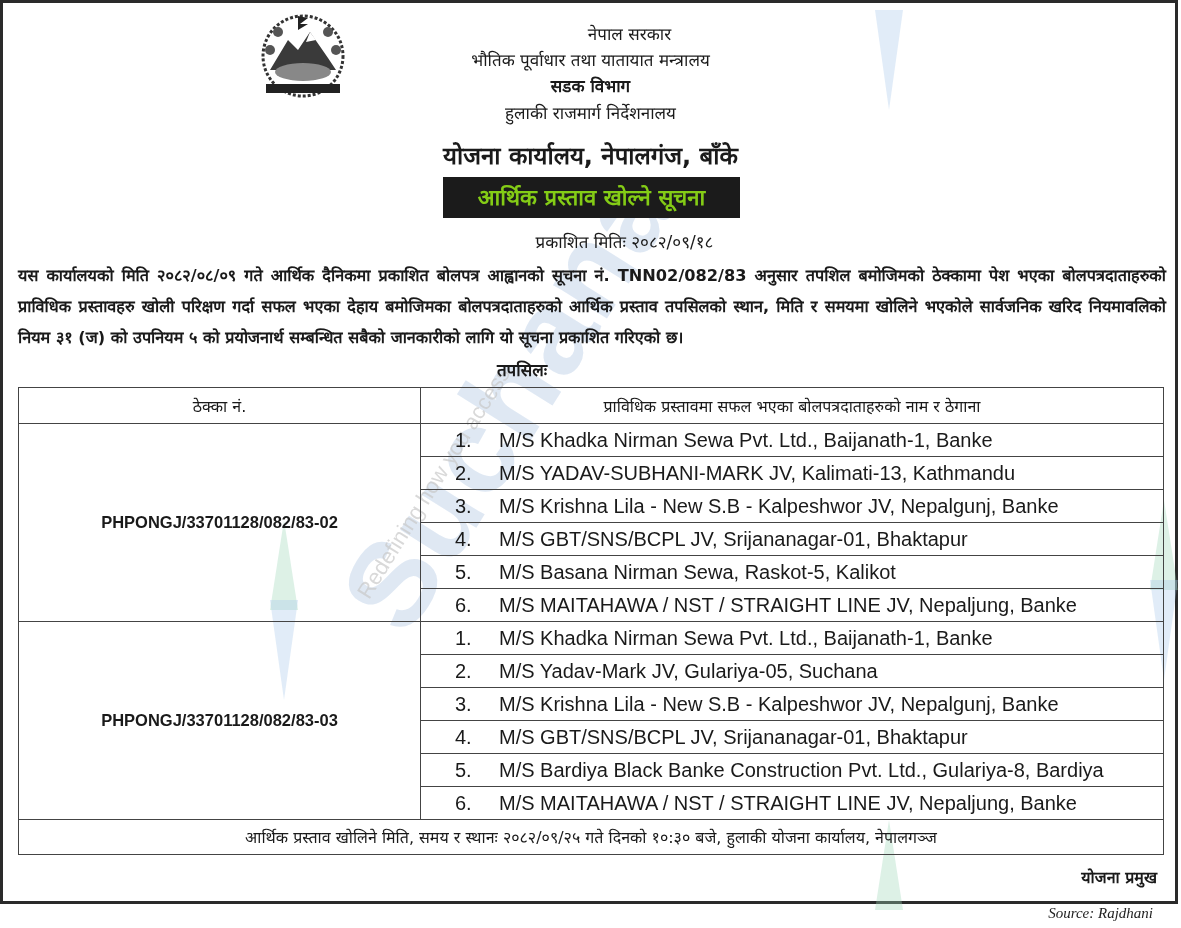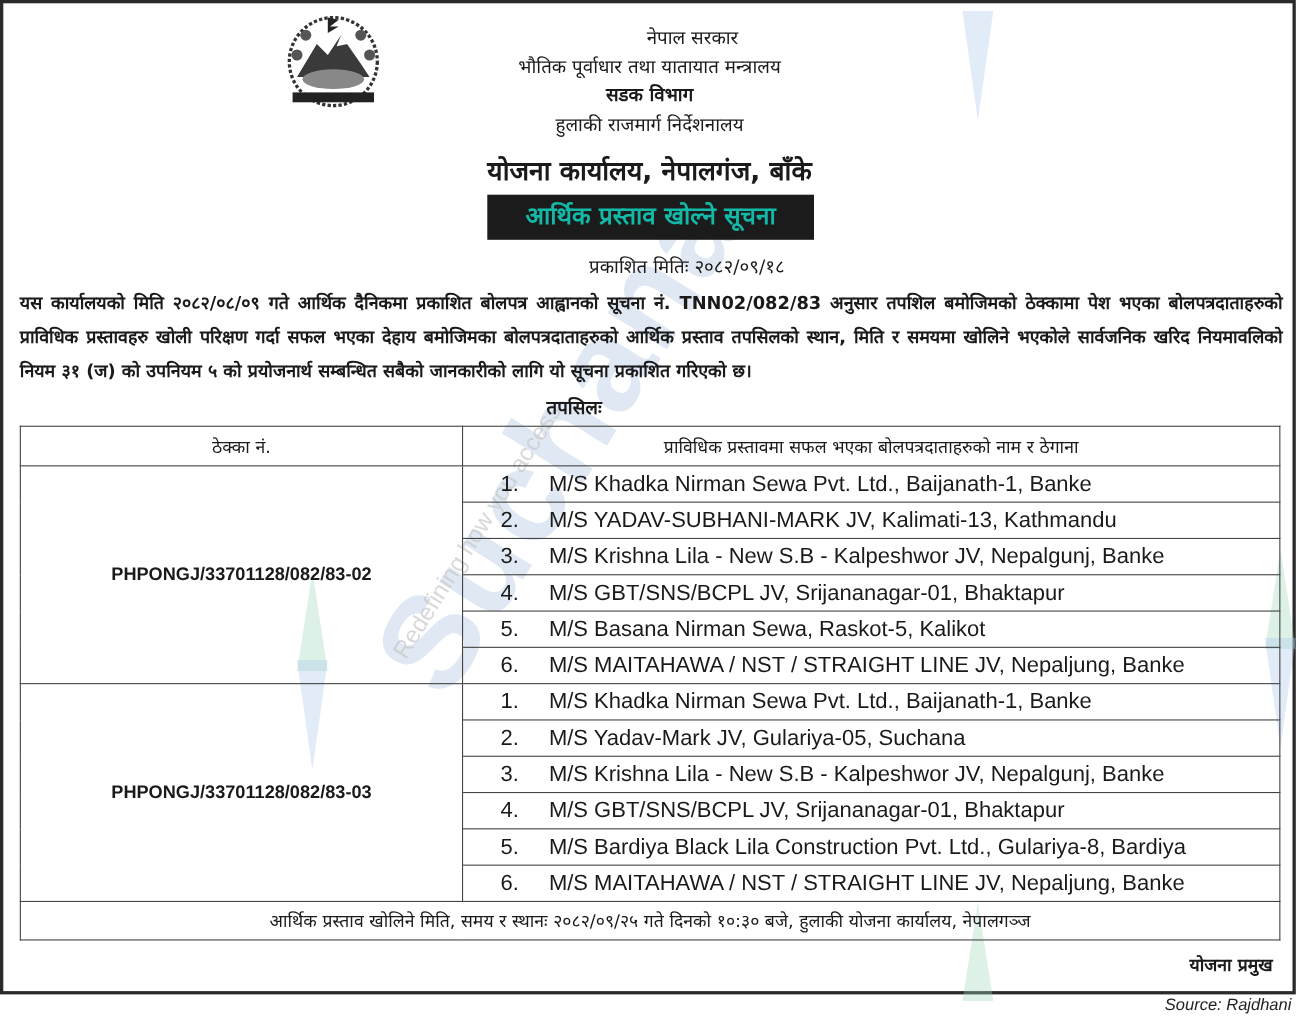--- a/index.html
+++ b/index.html
@@ -24,38 +24,38 @@
 
   .logo { position:absolute; left:258px; top:10px; width:90px; height:92px; }
 
   .hdr { position:absolute; left:0; width:1181px; text-align:center; }
   .h1 { top:22px; font-size:17px;padding-left:39px; }
   .h2 { top:48px; font-size:17px; }
   .h3 { top:74px; font-size:17px; font-weight:bold; }
   .h4 { top:101px; font-size:17px; }
   .h5 { top:138px; font-size:24px; font-weight:bold; }
   .banner { position:absolute; left:443px; top:177px; width:297px; height:41px; background:#1b1b1b;
-            color:#14b8a6; font-size:22px; font-weight:bold; text-align:center; line-height:41px; }
+            color:#84cc16; font-size:22px; font-weight:bold; text-align:center; line-height:41px; }
   .pubdate { top:230px; font-size:17px;padding-left:34px; }
 
   .para { position:absolute; left:18px; top:260px; width:1148px; font-size:16.2px;
           line-height:31px; text-align:justify; text-align-last:left;font-weight:bold; }
   .tapasil { position:absolute; left:0; width:1044px; top:358px; text-align:center; font-size:17px; font-weight:bold; }
 
   table.tbl { position:absolute; left:18px; top:387px; width:1146px; border-collapse:collapse; font-size:16px; }
   .tbl td, .tbl th { border:1.5px solid #444; padding:0; }
   .tbl th { height:35px; font-weight:normal; font-size:16px; }
   .tbl th.c1 { width:401px; }
   .tbl td.contract { text-align:center; font-weight:bold; font-family:Liberation Sans, sans-serif; font-size:16.5px; vertical-align:middle; }
   .tbl td.bidder { height:32px; font-family:"Liberation Sans",sans-serif; font-size:20px; }
   .bidder .num { display:inline-block; width:44px; padding-left:34px; }
   .tbl td.footer { text-align:center; height:34px; font-size:16px; }
 
   .signature { position:absolute; right:24px; top:866px; font-size:16px; font-weight:bold; }
-  .source { position:absolute; right:7px; top:905px; font-family:Liberation Sans, sans-serif;
+  .source { position:absolute; right:28px; top:905px; font-family:Liberation Serif, serif;
             font-style:italic; font-size:15px; color:#222; }
 </style>
 </head>
 <body>
 
 <div class="frame"></div>
 
 <div class="wm wm-word">Suchana</div>
 <div class="wm wm-tag">Redefining how you access</div>
 <div class="arrow up" style="left:270px;top:520px;"></div>
@@ -126,21 +126,21 @@
     <tr>
         <td class="bidder"><span class="num">2.</span><span>M/S Yadav-Mark JV, Gulariya-05, Suchana</span></td>
       </tr>
     <tr>
         <td class="bidder"><span class="num">3.</span><span>M/S Krishna Lila - New S.B - Kalpeshwor JV, Nepalgunj, Banke</span></td>
       </tr>
     <tr>
         <td class="bidder"><span class="num">4.</span><span>M/S GBT/SNS/BCPL JV, Srijananagar-01, Bhaktapur</span></td>
       </tr>
     <tr>
-        <td class="bidder"><span class="num">5.</span><span>M/S Bardiya Black Lila Construction Pvt. Ltd., Gulariya-8, Bardiya</span></td>
+        <td class="bidder"><span class="num">5.</span><span>M/S Bardiya Black Banke Construction Pvt. Ltd., Gulariya-8, Bardiya</span></td>
       </tr>
     <tr>
         <td class="bidder"><span class="num">6.</span><span>M/S MAITAHAWA / NST / STRAIGHT LINE JV, Nepaljung, Banke</span></td>
       </tr>
 
     <tr>
       <td class="footer" colspan="2">आर्थिक प्रस्ताव खोलिने मिति, समय र स्थानः २०८२/०९/२५ गते दिनको १०:३० बजे,  हुलाकी योजना कार्यालय, नेपालगञ्ज</td>
     </tr>
   </tbody>
 </table>

